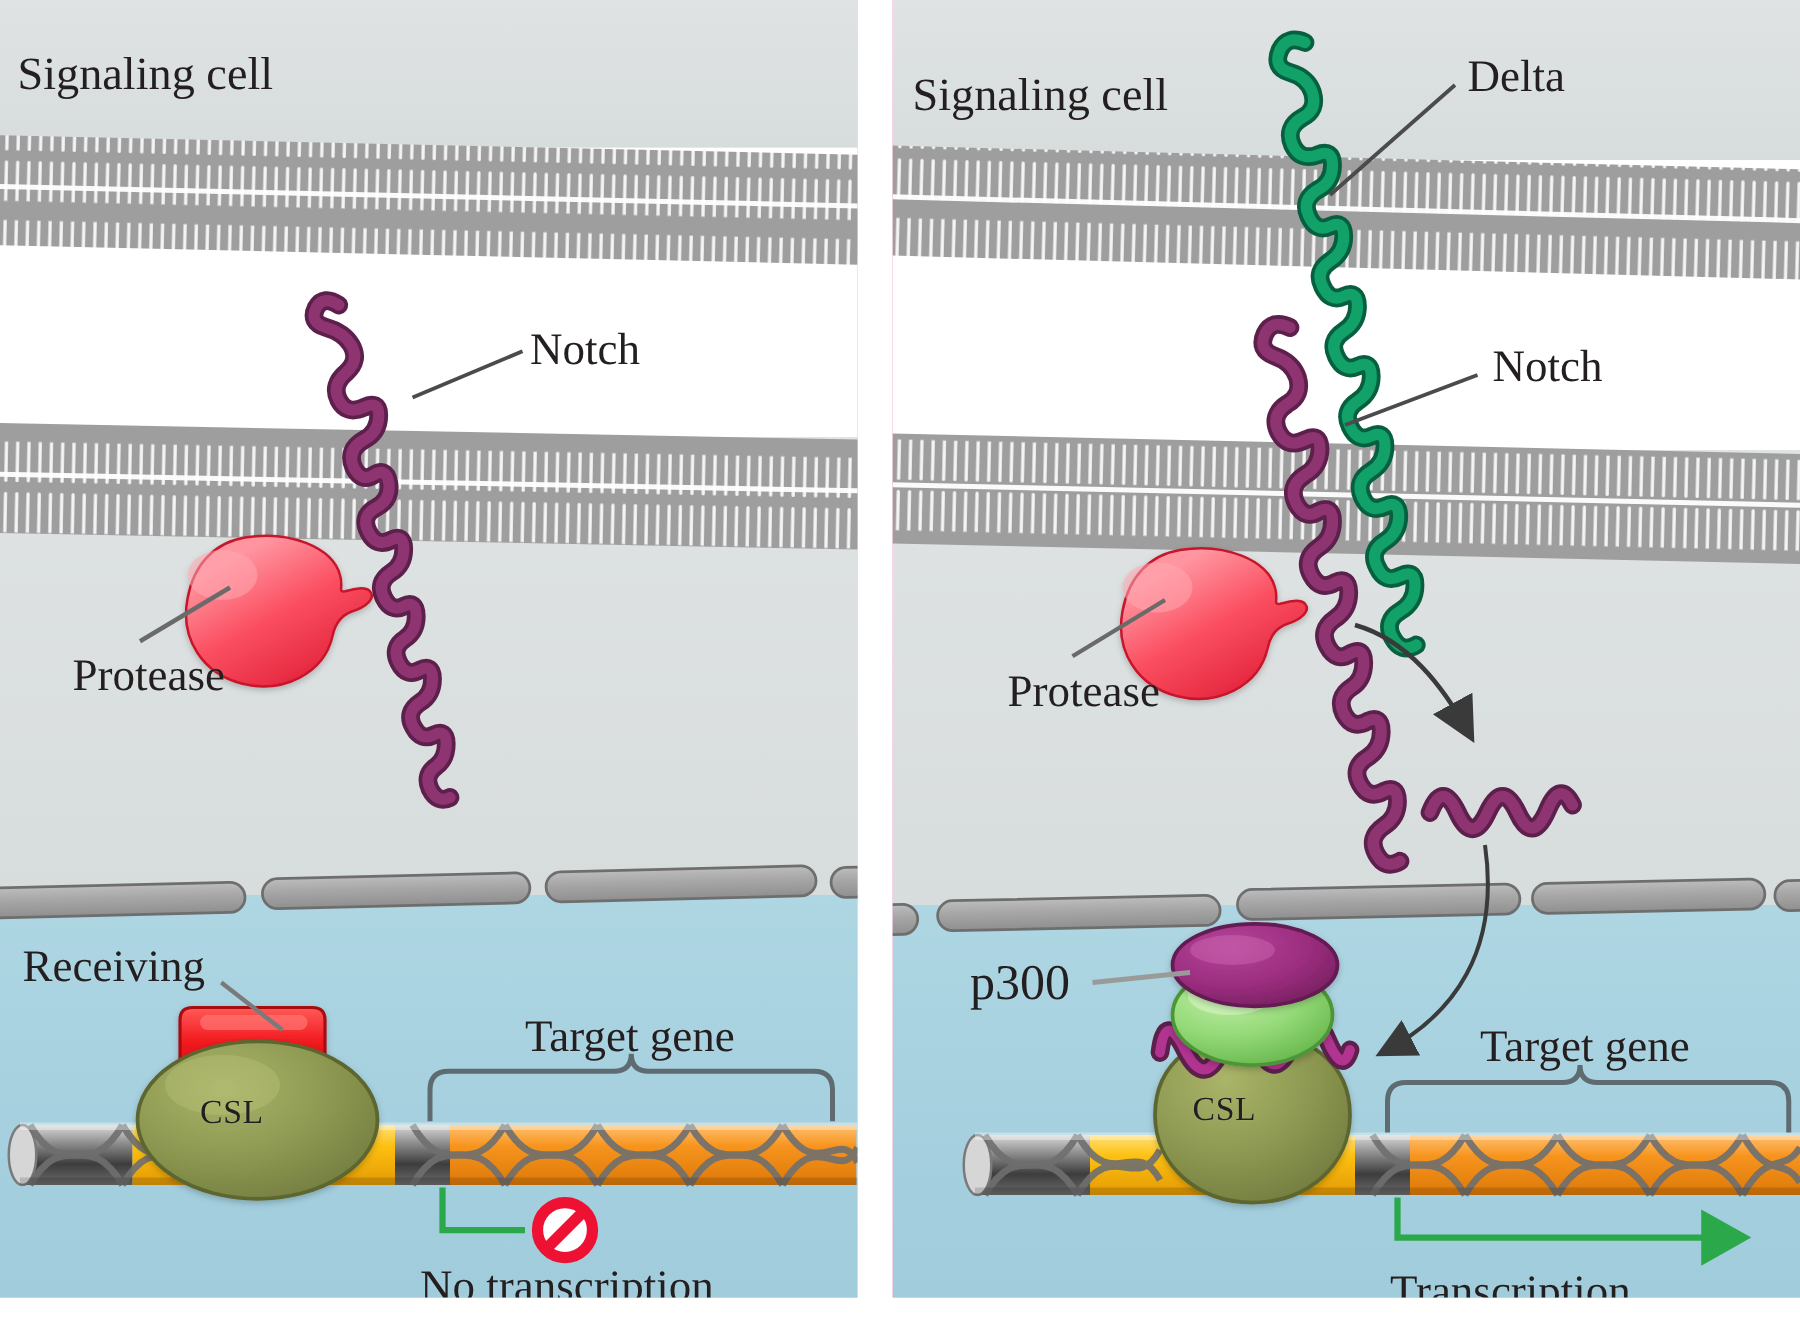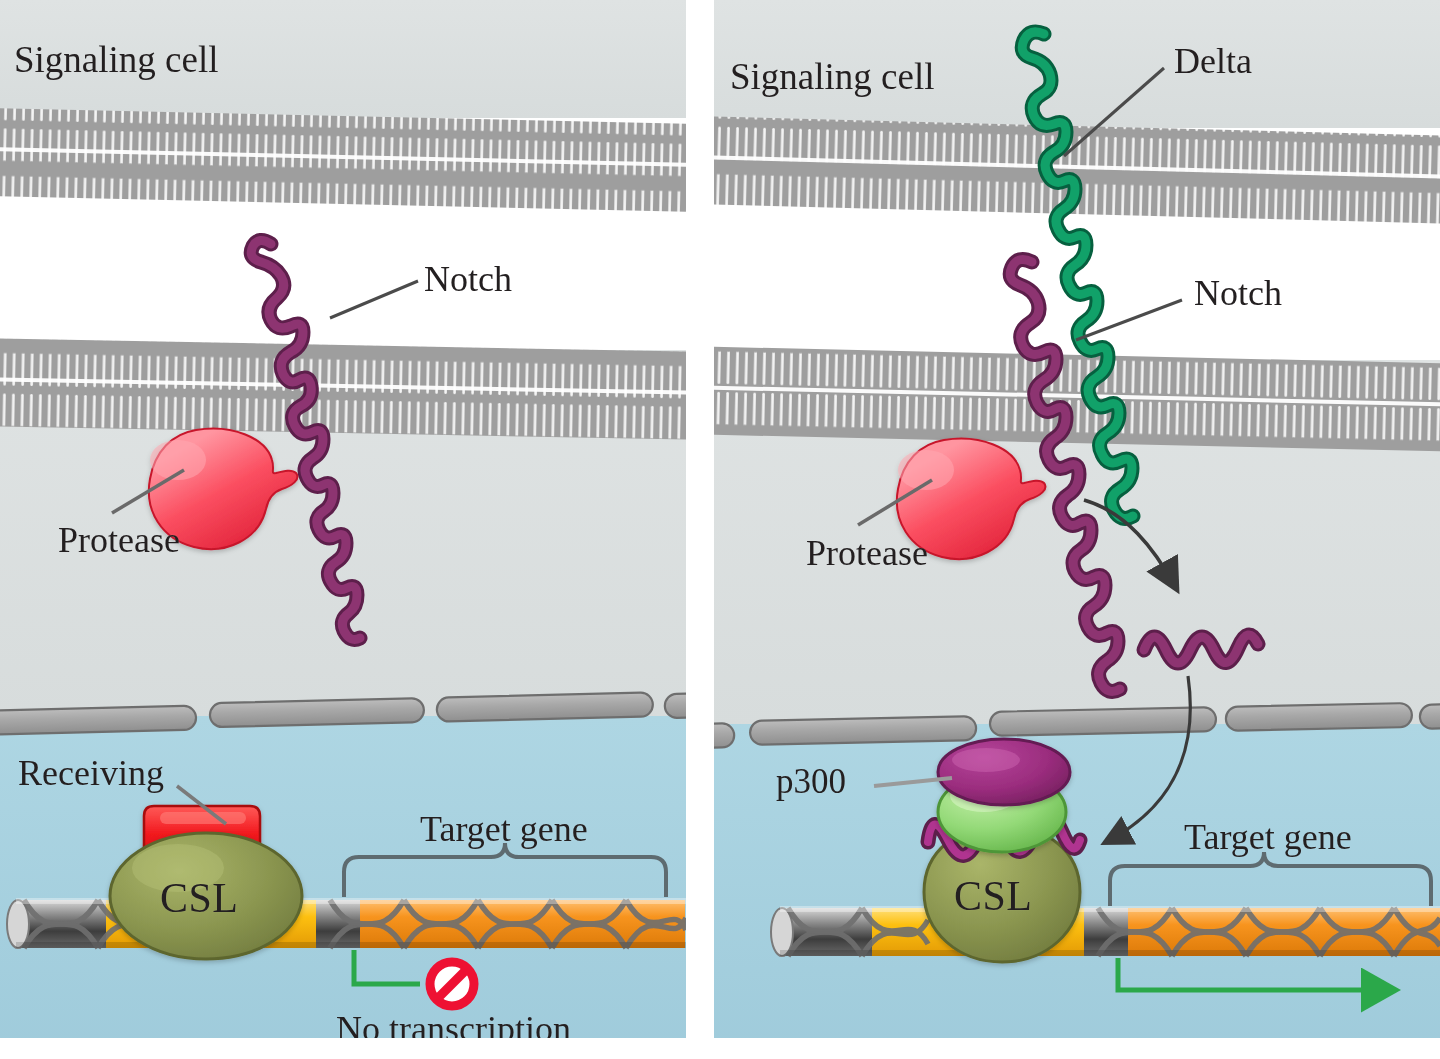--- a/index.html
+++ b/index.html
@@ -8,22 +8,22 @@
   #stage{position:relative;width:1440px;height:1059px;background:#ffffff;}
   .panel{position:absolute;top:0;height:1038px;overflow:hidden;background:#f9a8d4;}
   #panel-left{left:0;width:686px;}
   #panel-right{left:714px;width:726px;}
   .panel svg{display:block;position:absolute;top:0;left:0;}
   .lbl{position:absolute;color:#231f20;font-weight:400;white-space:nowrap;
        font-family:"Liberation Serif","DejaVu Serif",serif;
        text-shadow:0 0 1px rgba(255,255,255,.25);}
   .lbl-big{font-size:37px;}
   .lbl-med{font-size:36px;}
-  .lbl-csl{font-size:42px;letter-spacing:.5px;}
-  .lbl-p300{font-size:35px;}
+  .lbl-csl{font-size:27px;letter-spacing:.5px;}
+  .lbl-p300{font-size:40px;}
 </style>
 </head>
 <body>
 
 <div id="stage">
 
   <div class="panel" id="panel-left">
     <svg width="686" height="1059" viewBox="0 0 686 1059">
       <defs>
         <linearGradient id="cytoL" x1="0" y1="0" x2="0" y2="1">
@@ -426,15 +426,16 @@
       </g>
     </svg>
 
     <div class="lbl lbl-big" style="left:16px;top:55px;">Signaling cell</div>
     <div class="lbl lbl-med" style="left:460px;top:40px;">Delta</div>
     <div class="lbl lbl-med" style="left:480px;top:272px;">Notch</div>
     <div class="lbl lbl-med" style="left:92px;top:532px;">Protease</div>
     <div class="lbl lbl-p300" style="left:62px;top:762px;">p300</div>
     <div class="lbl lbl-csl" style="left:240px;top:872px;">CSL</div>
     <div class="lbl lbl-med" style="left:470px;top:816px;">Target gene</div>
+    <div class="lbl lbl-med" style="left:398px;top:1012px;">Transcription</div>
   </div>
 
 </div>
 
 </body></html>

